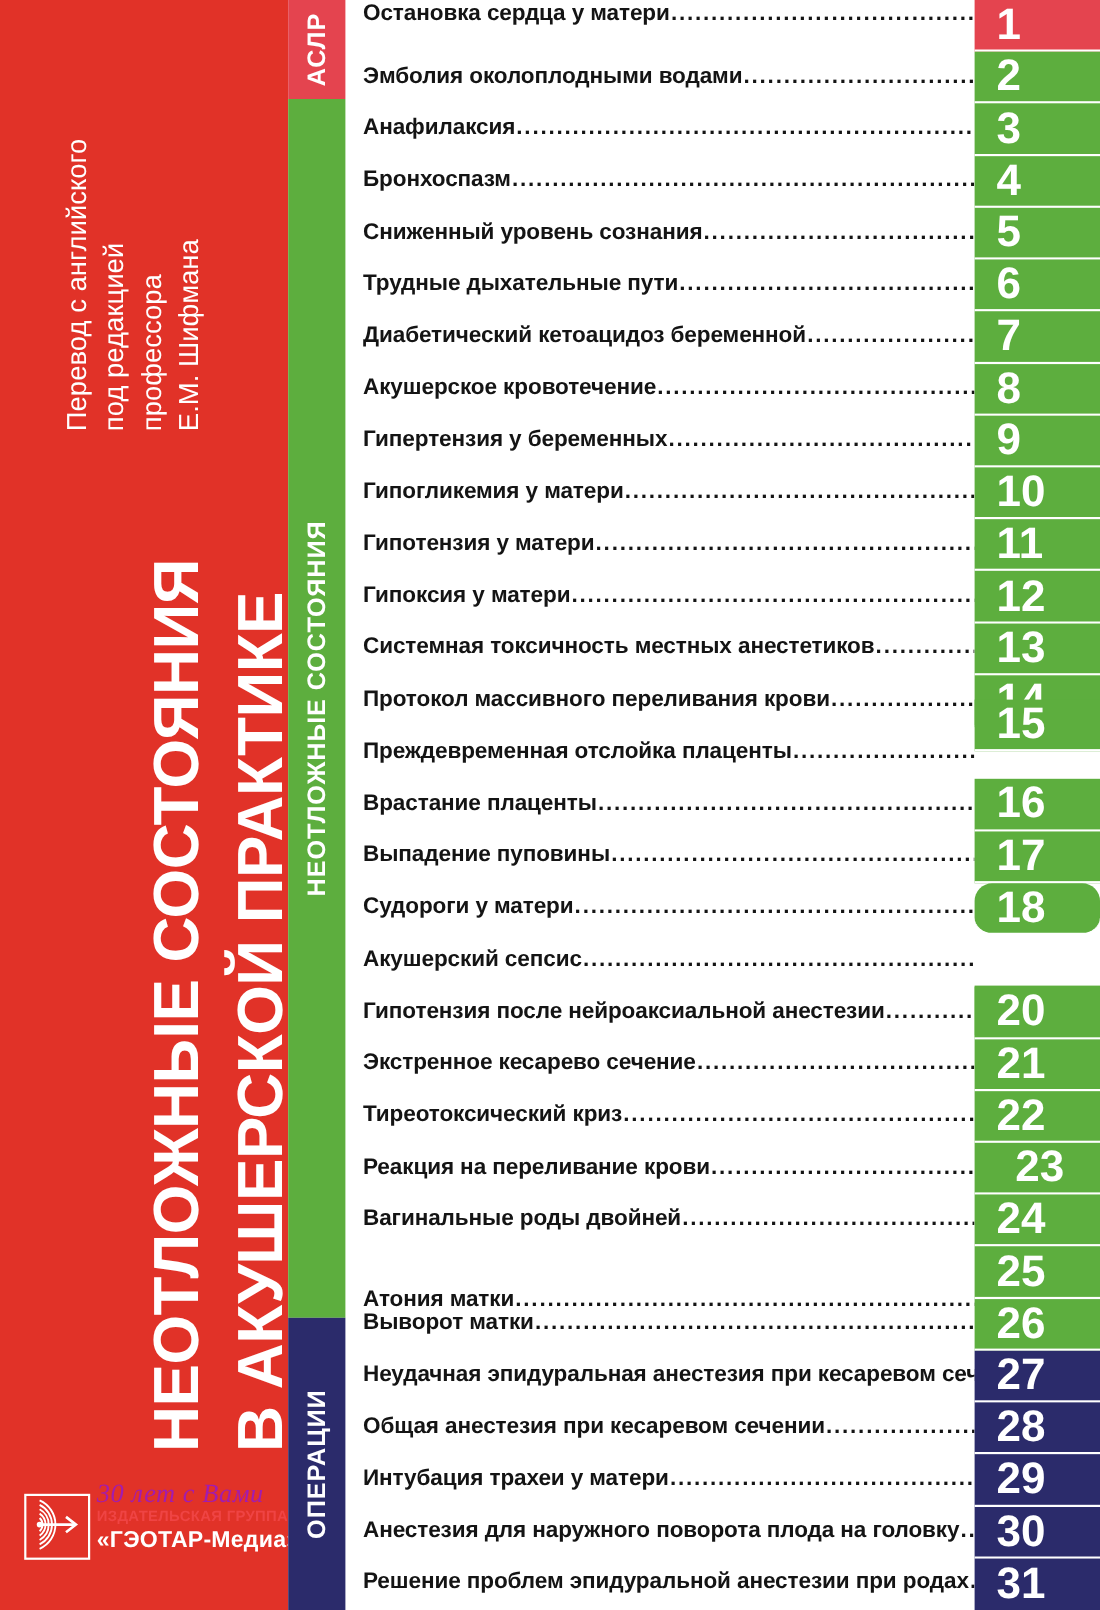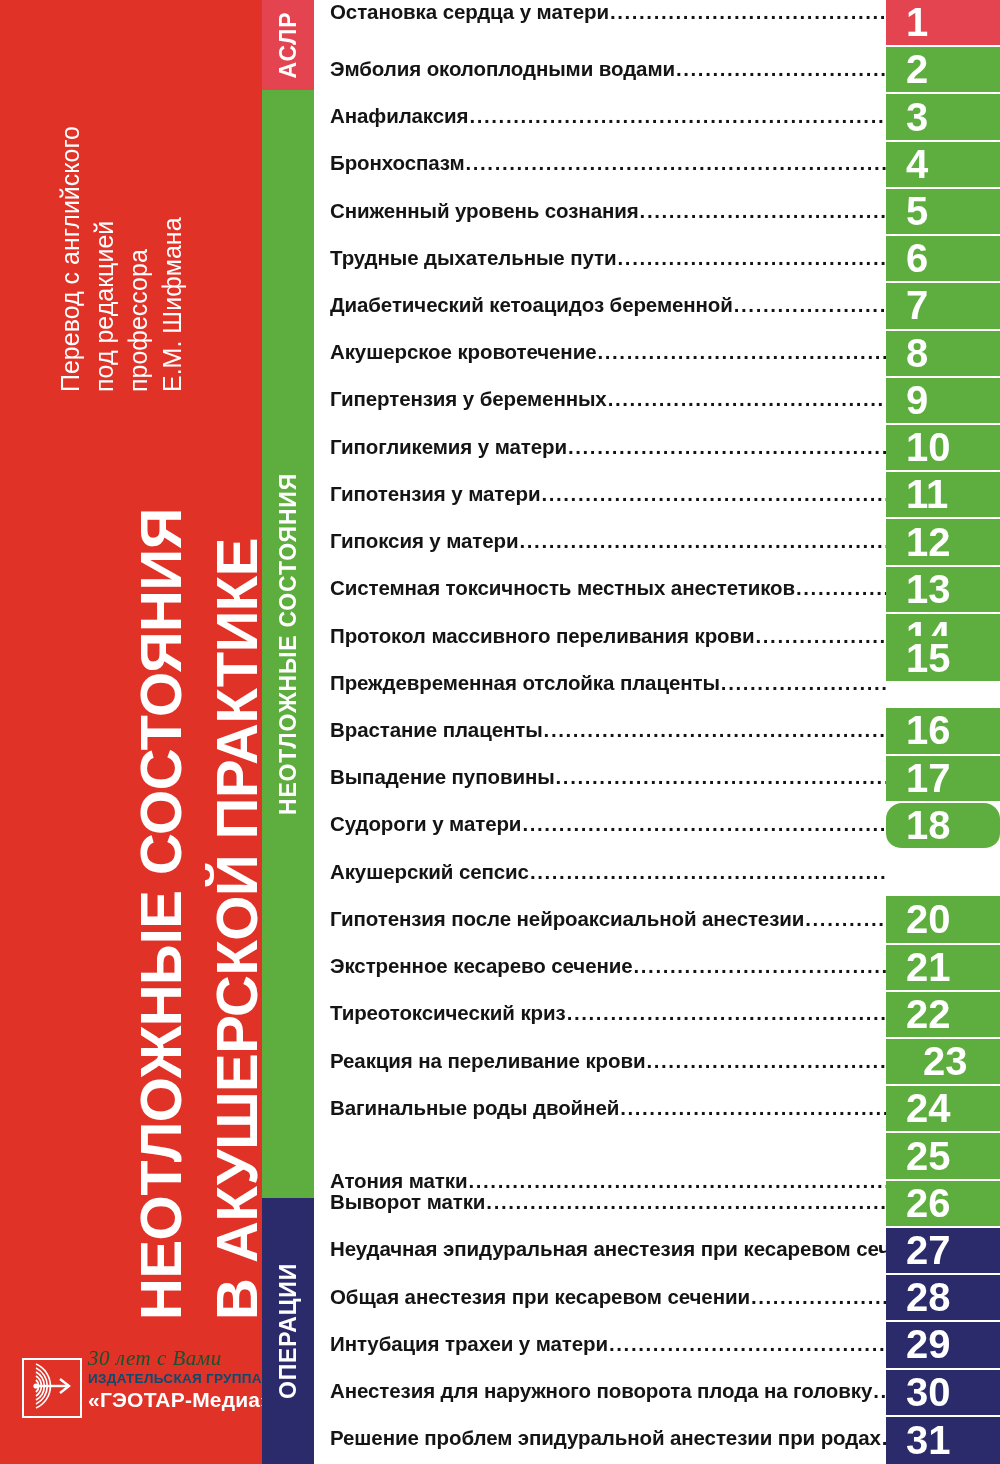--- a/index.html
+++ b/index.html
@@ -90,30 +90,30 @@
     overflow: hidden;
   }
   .pub-mark svg { display: block; }
   .pub-text {
     position: absolute;
     left: 66px;
     top: 0;
     width: 166px;
   }
   .pub-slogan {
-    color: #14532d;
+    color: #a21caf;
     font-family: "Liberation Serif", serif;
     font-style: italic;
-    font-size: 21px;
+    font-size: 24px;
     line-height: 24px;
     letter-spacing: 0.5px;
     white-space: nowrap;
   }
   .pub-group {
-    color: #0c4a6e;
+    color: #ef4444;
     font-size: 13.5px;
     font-weight: bold;
     line-height: 17px;
     letter-spacing: 0.3px;
     white-space: nowrap;
   }
   .pub-name {
     color: #ffffff;
     font-size: 21px;
     font-weight: bold;

